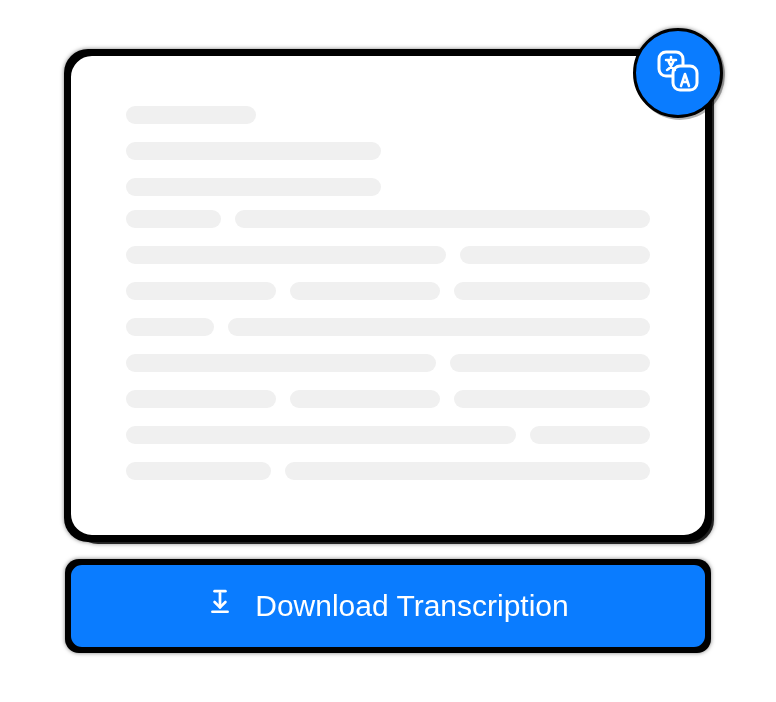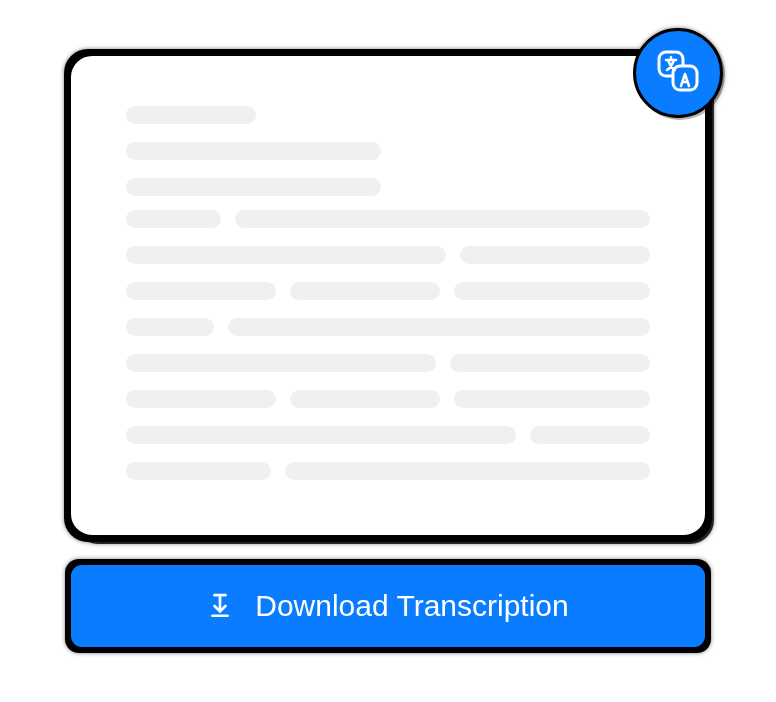--- a/index.html
+++ b/index.html
@@ -67,21 +67,21 @@
       flex-direction: column;
       gap: 18px;
     }
     .download-button {
       width: 100%;
       background: #0a7cff;
       border: 3px solid #000000;
       border-radius: 14px;
       padding: 24px 20px;
       display: flex;
-      align-items: center;
+      align-items: flex-start;
       justify-content: center;
       gap: 22px;
       cursor: pointer;
       box-shadow: 3px 3px 0 #000000, -3px 3px 0 #000000, 3px -3px 0 #000000, -3px -3px 0 #000000;
       filter: drop-shadow(0 0 2px rgba(0,0,0,0.5));
     }
     .download-button-text {
       color: #ffffff;
       font-size: 30px;
       font-weight: 500;

